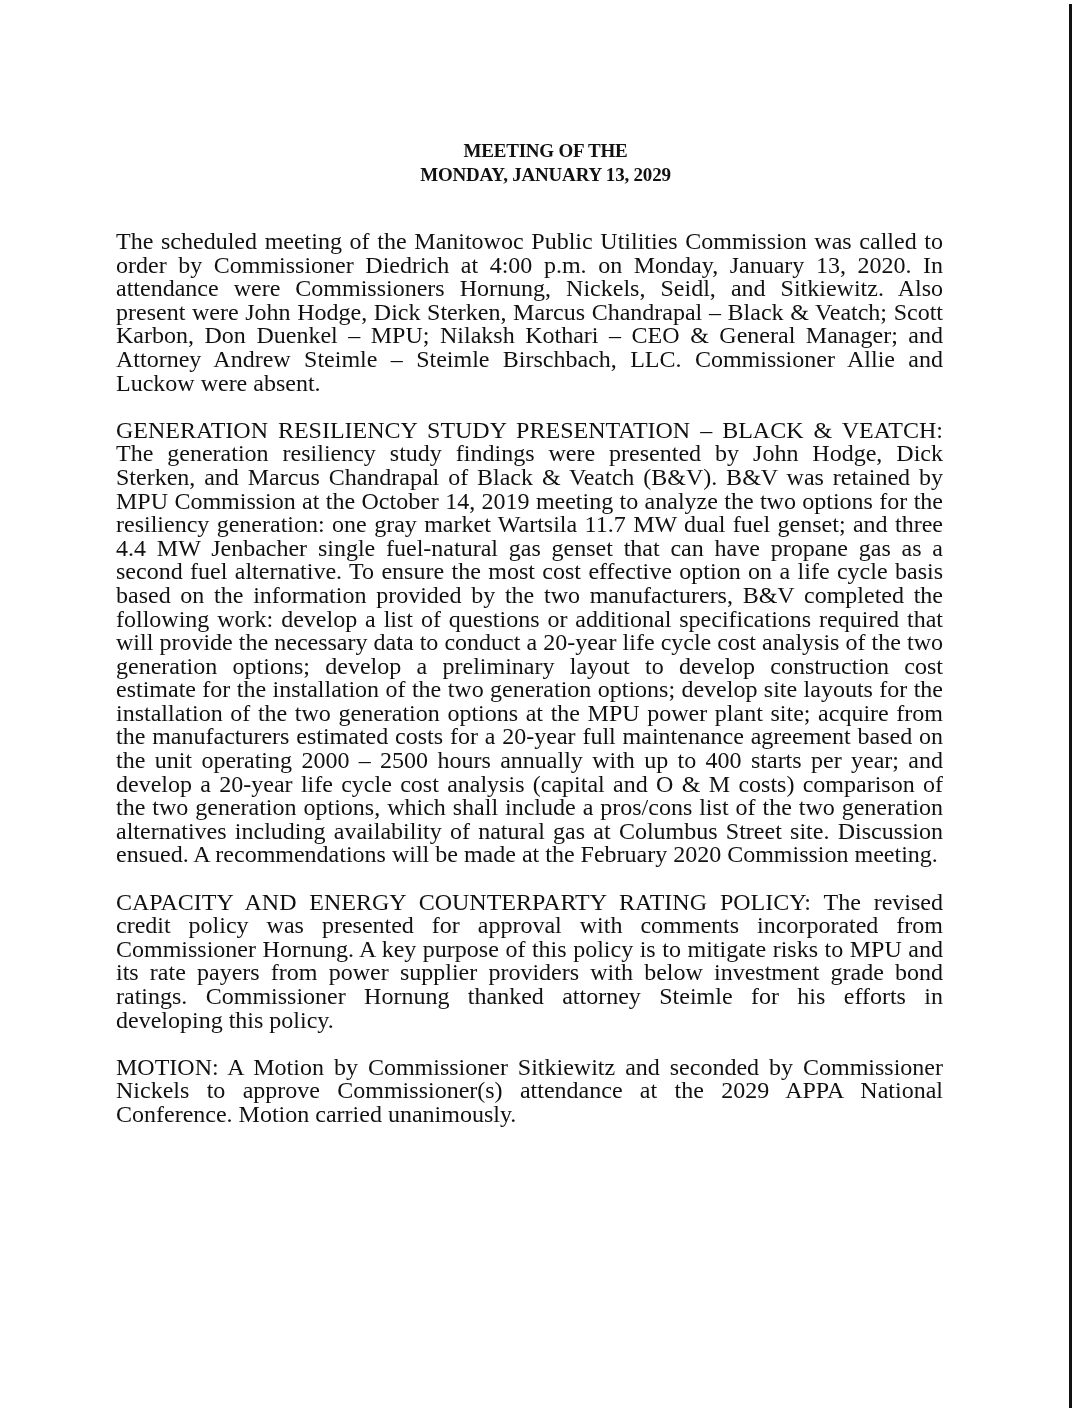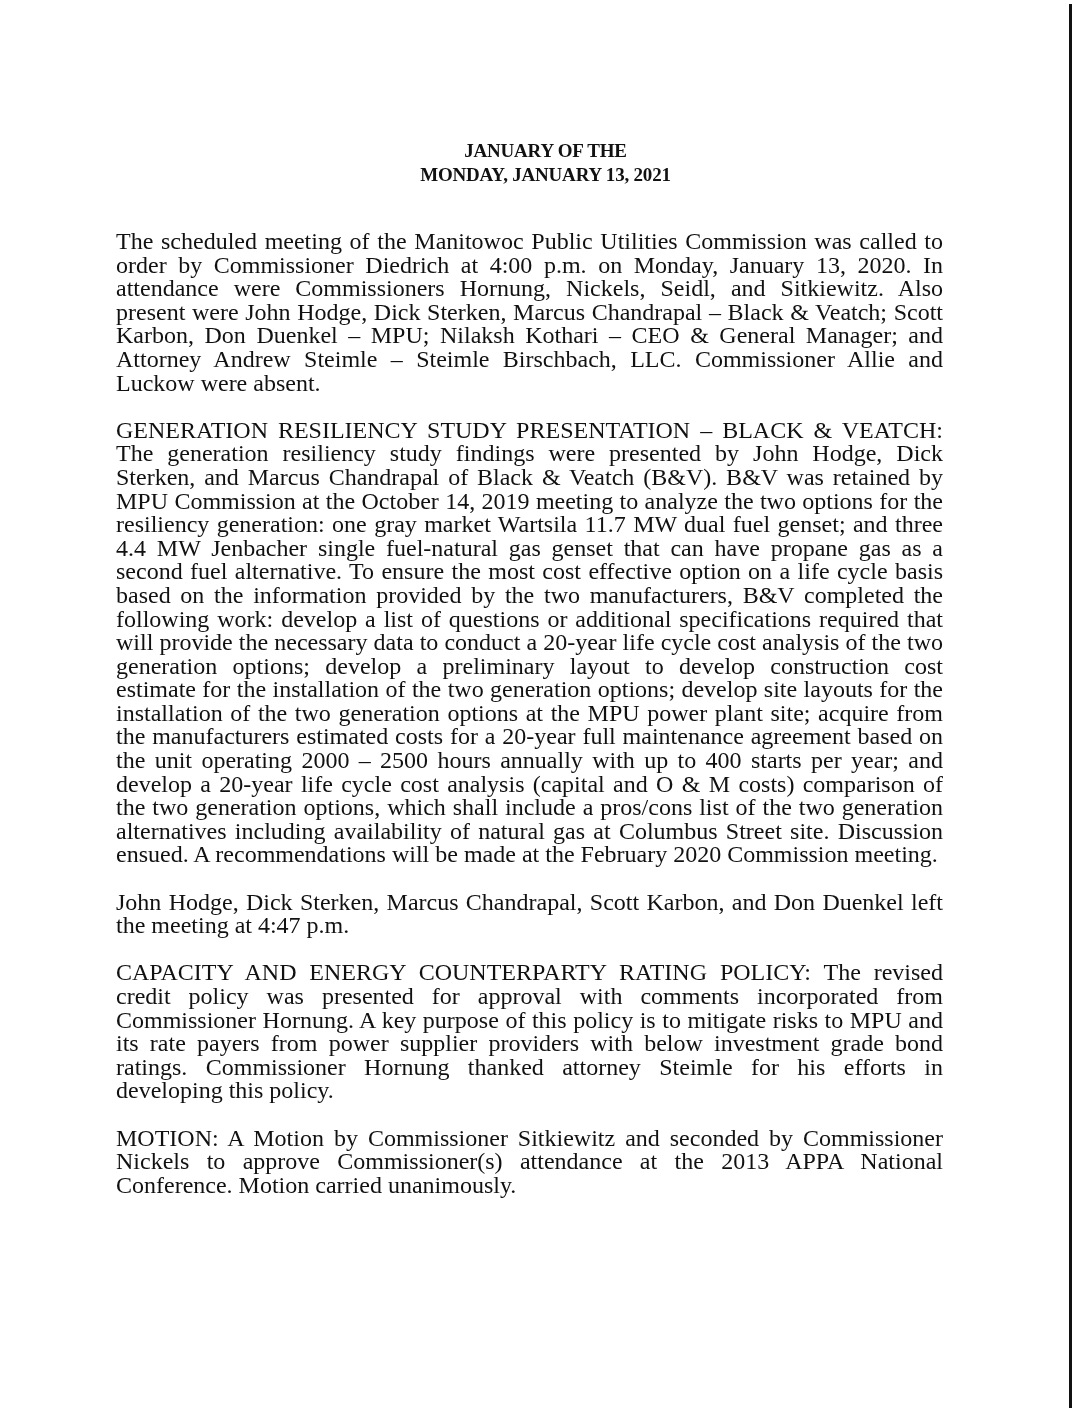--- a/index.html
+++ b/index.html
@@ -61,34 +61,31 @@
       font-weight: normal;
     }
   </style>
 </head>
 <body>
 
 <div class="page">
   <div class="scan-edge"></div>
 
   <div class="header">
-    <div>JANUARY OF THE</div>
-    <div>MONDAY, JANUARY 13, 2021</div>
+    <div>MEETING OF THE</div>
+    <div>MONDAY, JANUARY 13, 2029</div>
   </div>
 
   <div class="content">
     <p class="para">
       <span class="label"></span><span>The scheduled meeting of the Manitowoc Public Utilities Commission was called to order by Commissioner Diedrich at 4:00 p.m. on Monday, January 13, 2020. In attendance were Commissioners Hornung, Nickels, Seidl, and Sitkiewitz. Also present were John Hodge, Dick Sterken, Marcus Chandrapal – Black &amp; Veatch; Scott Karbon, Don Duenkel – MPU; Nilaksh Kothari – CEO &amp; General Manager; and Attorney Andrew Steimle – Steimle Birschbach, LLC. Commissioner Allie and Luckow were absent.</span>
     </p>
     <p class="para">
       <span class="label">GENERATION RESILIENCY STUDY PRESENTATION – BLACK &amp; VEATCH:</span><span>  The generation resiliency study findings were presented by John Hodge, Dick Sterken, and Marcus Chandrapal of Black &amp; Veatch (B&amp;V). B&amp;V was retained by MPU Commission at the October 14, 2019 meeting to analyze the two options for the resiliency generation: one gray market Wartsila 11.7 MW dual fuel genset; and three 4.4 MW Jenbacher single fuel-natural gas genset that can have propane gas as a second fuel alternative.  To ensure the most cost effective option on a life cycle basis based on the information provided by the two manufacturers, B&amp;V completed the following work: develop a list of questions or additional specifications required that will provide the necessary data to conduct a 20-year life cycle cost analysis of the two generation options; develop a preliminary layout to develop construction  cost estimate  for the installation of the two generation options; develop site layouts for the installation of the two generation options at the MPU power plant site; acquire from the manufacturers estimated costs for a 20-year full maintenance agreement based on the unit operating 2000 – 2500 hours annually with up to 400 starts per year; and  develop a 20-year life cycle cost analysis (capital and O &amp; M costs) comparison of the two generation options, which shall include a pros/cons list of the two generation alternatives including availability of natural gas at Columbus Street site. Discussion ensued. A recommendations will be made at the February 2020 Commission meeting.</span>
     </p>
     <p class="para">
-      <span class="label"></span><span>John Hodge, Dick Sterken, Marcus Chandrapal, Scott Karbon, and Don Duenkel left the meeting at 4:47 p.m.</span>
-    </p>
-    <p class="para">
       <span class="label">CAPACITY AND ENERGY COUNTERPARTY RATING POLICY:</span><span> The revised credit policy was presented for approval with comments incorporated from Commissioner Hornung. A key purpose of this policy is to mitigate risks to MPU and its rate payers from power supplier providers with below investment grade bond ratings. Commissioner Hornung thanked attorney Steimle for his efforts in developing this policy.</span>
     </p>
     <p class="para">
-      <span class="label">MOTION:</span><span> A Motion by Commissioner Sitkiewitz and seconded by Commissioner Nickels to approve Commissioner(s) attendance at the 2013 APPA National Conference. Motion carried unanimously.</span>
+      <span class="label">MOTION:</span><span> A Motion by Commissioner Sitkiewitz and seconded by Commissioner Nickels to approve Commissioner(s) attendance at the 2029 APPA National Conference. Motion carried unanimously.</span>
     </p>
   </div>
 </div>
 
 </body></html>

